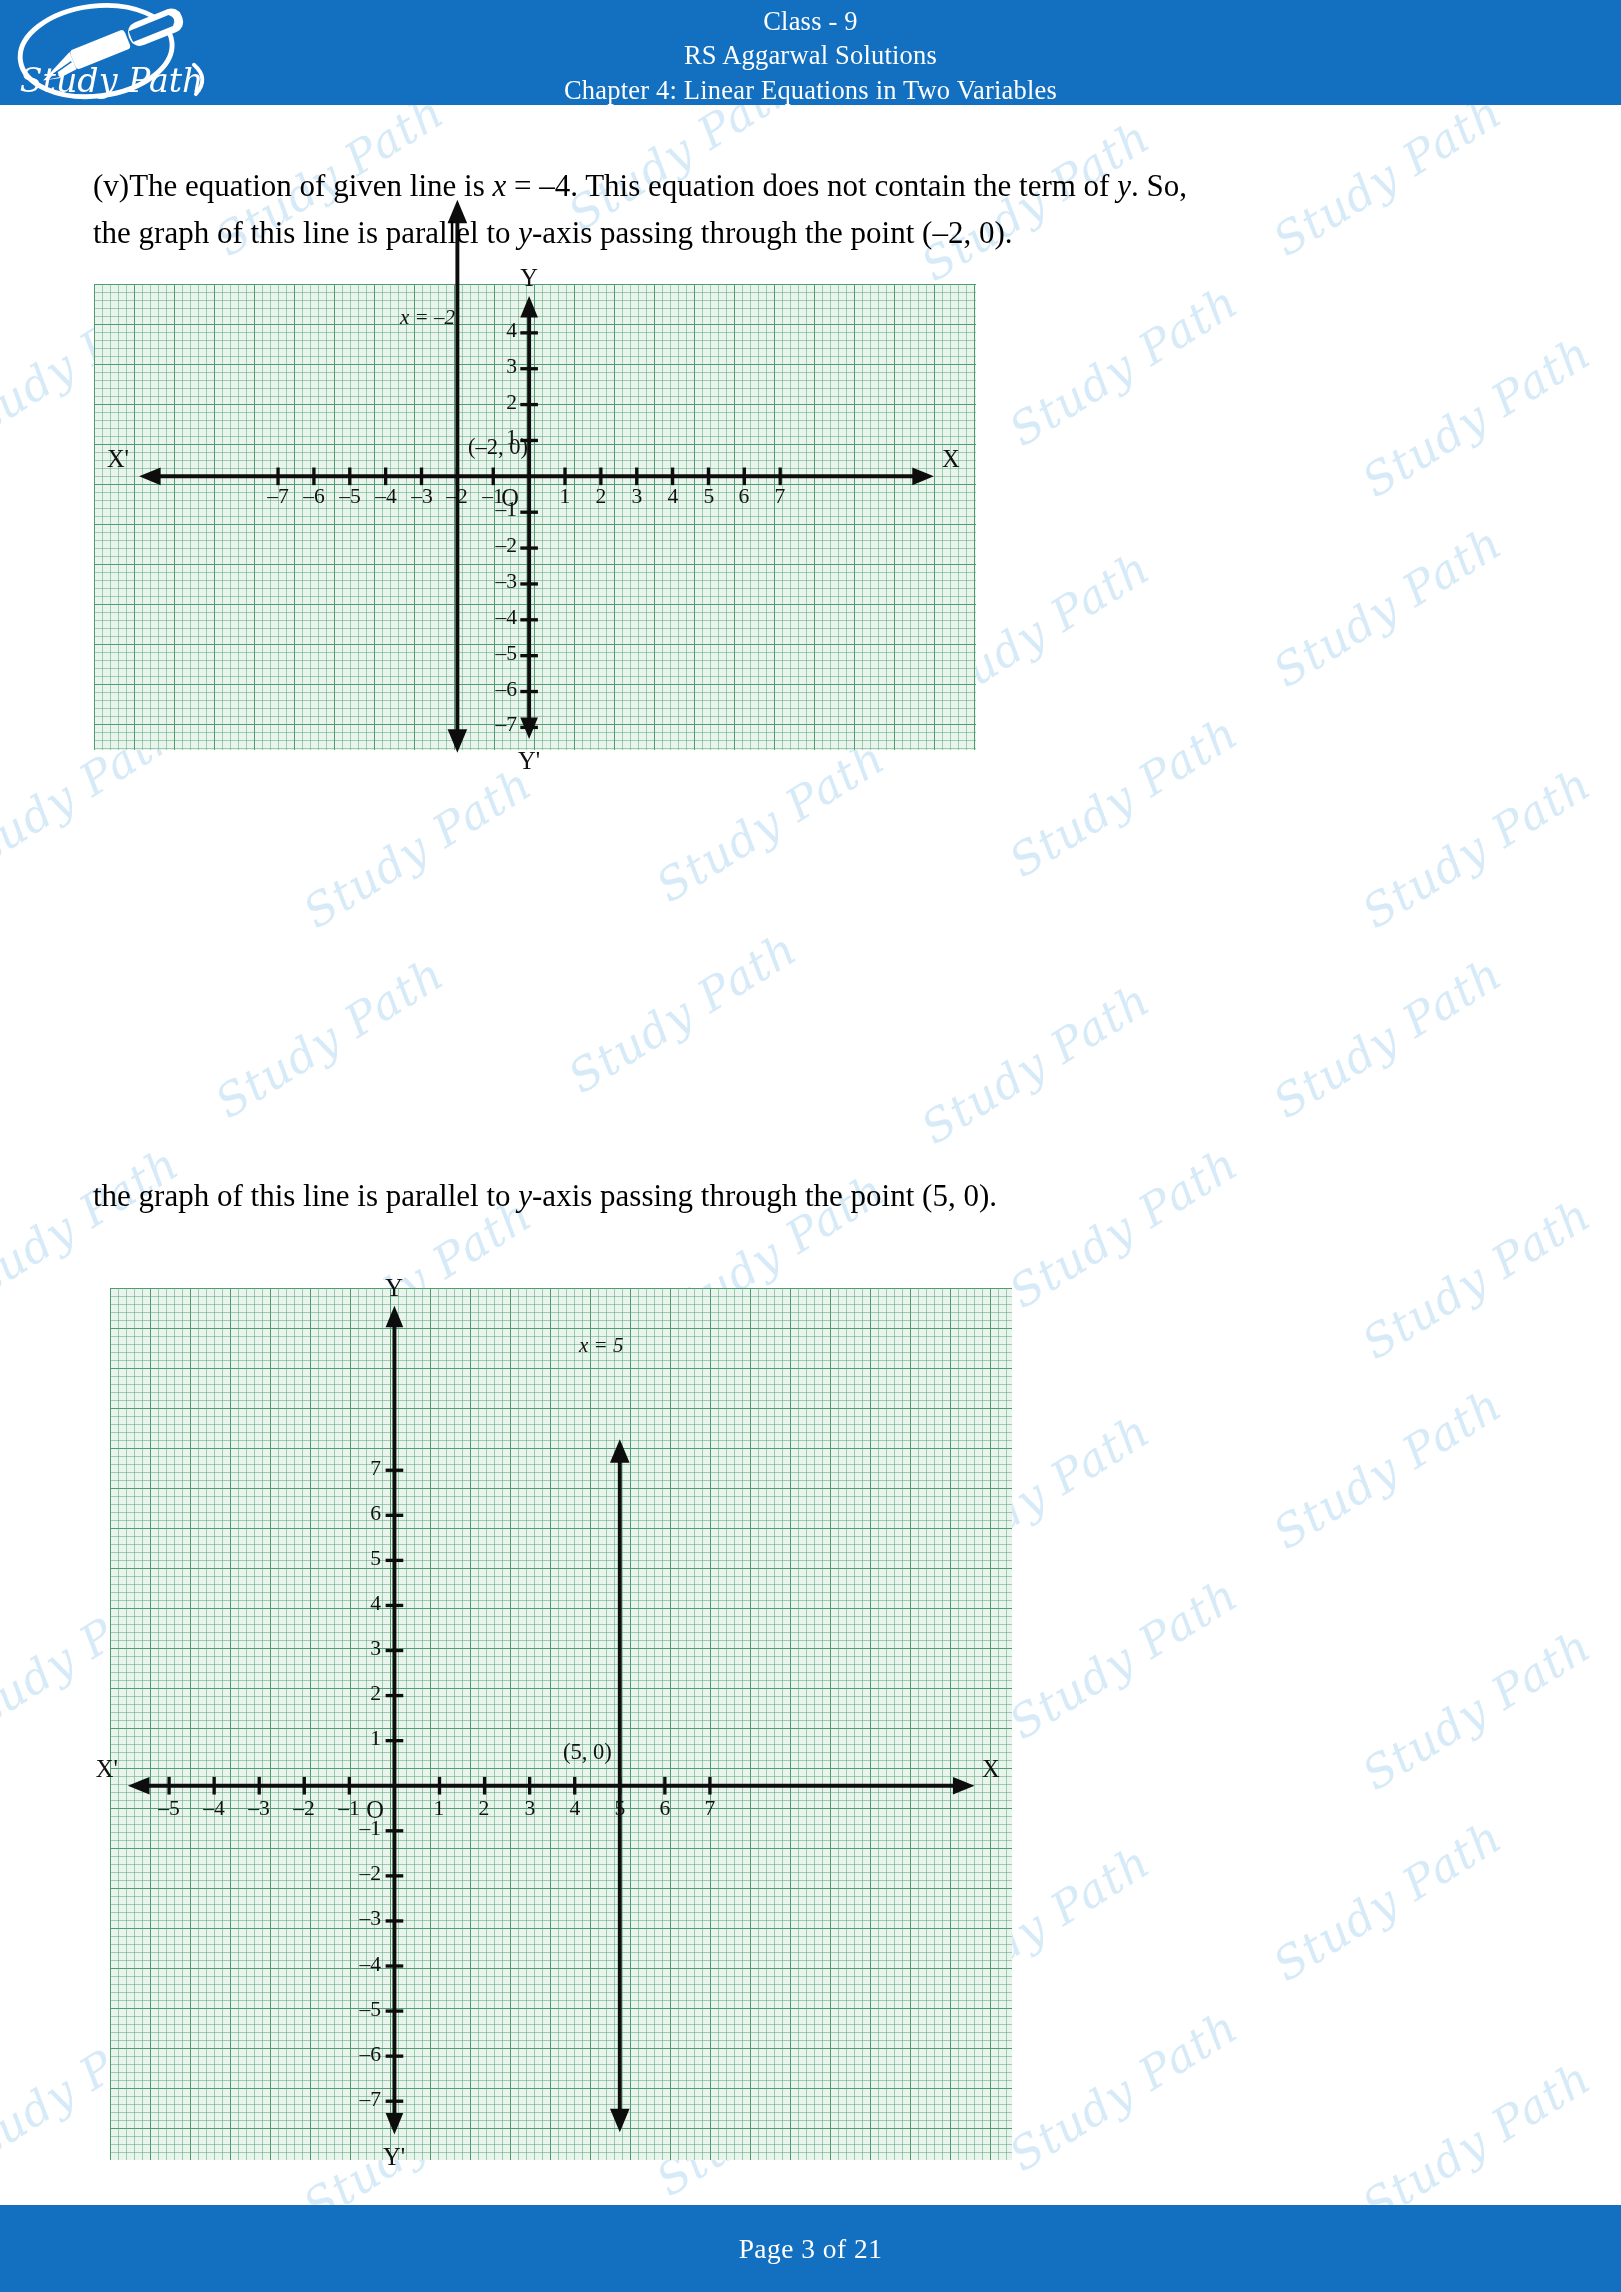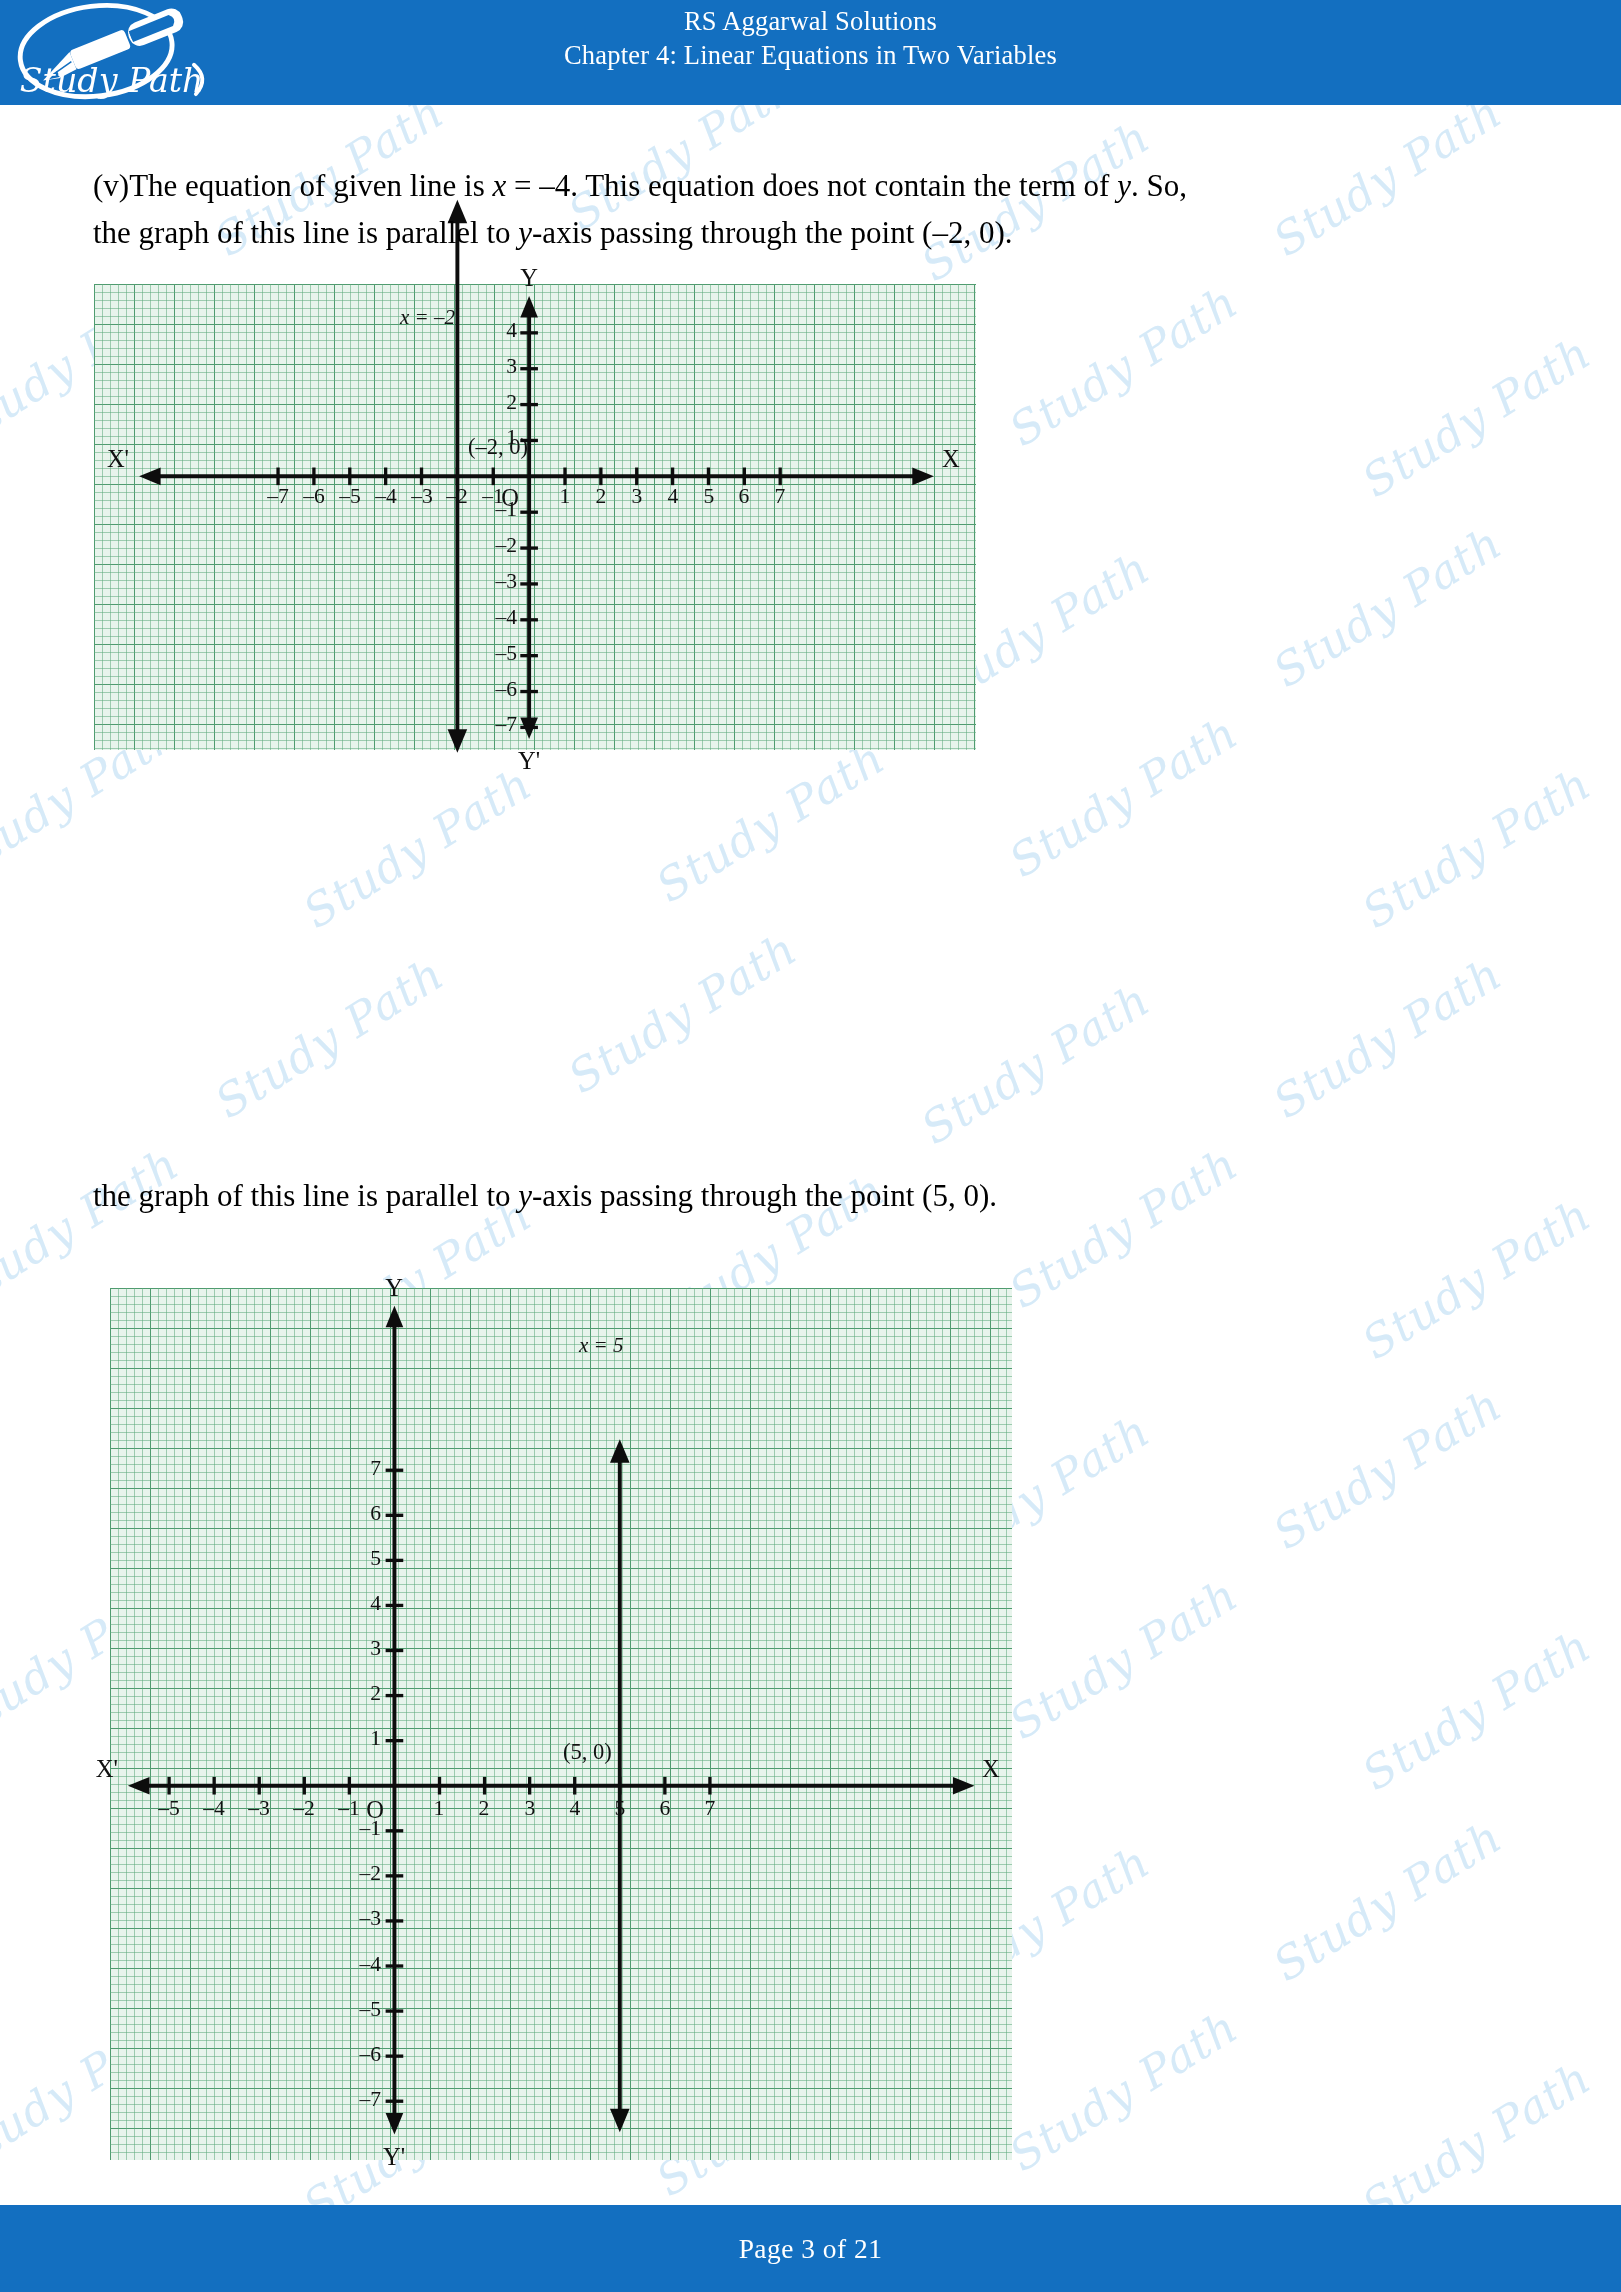--- a/index.html
+++ b/index.html
@@ -213,20 +213,21 @@
         <path d="M41 52 L30 57 L41 59 Z" fill="#136fc0"></path>
         <line x1="36" y1="54" x2="58" y2="49" stroke="#136fc0" stroke-width="1.6"></line>
       </g>
 
       <text x="8" y="92" fill="#ffffff" font-family="DejaVu Serif, serif" font-style="italic" font-size="34">Study Path</text>
       <path d="M186 64 q16 14 2 30" fill="none" stroke="#ffffff" stroke-width="4" stroke-linecap="round"></path>
     </svg>
   </div>
 
   <div id="header-title-block">
+    <div class="hdr-line l1">Class - 9</div>
     <div class="hdr-line l2">RS Aggarwal Solutions</div>
     <div class="hdr-line l3">Chapter 4: Linear Equations in Two Variables</div>
   </div>
 </div>
 
 <div class="para" id="para-v" style="top:162px;">
   <div>
     <span>(v)</span><span>The equation of given line is </span><i>x</i><span> = –4. This equation does not contain the term of </span><i>y</i><span>. So,</span>
   </div>
   <div>

